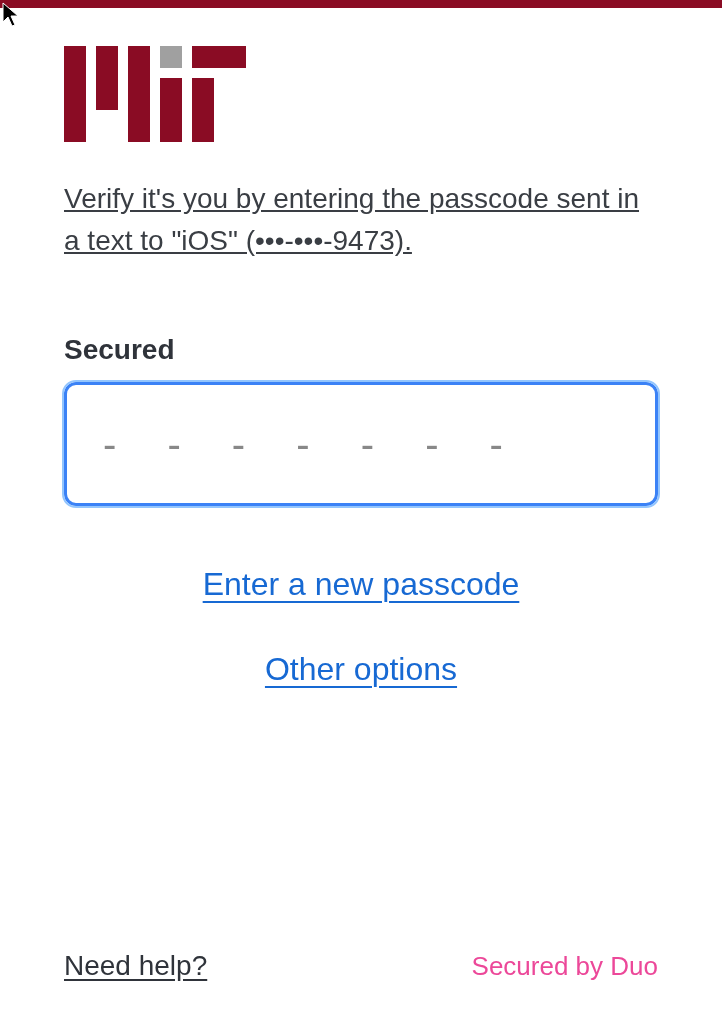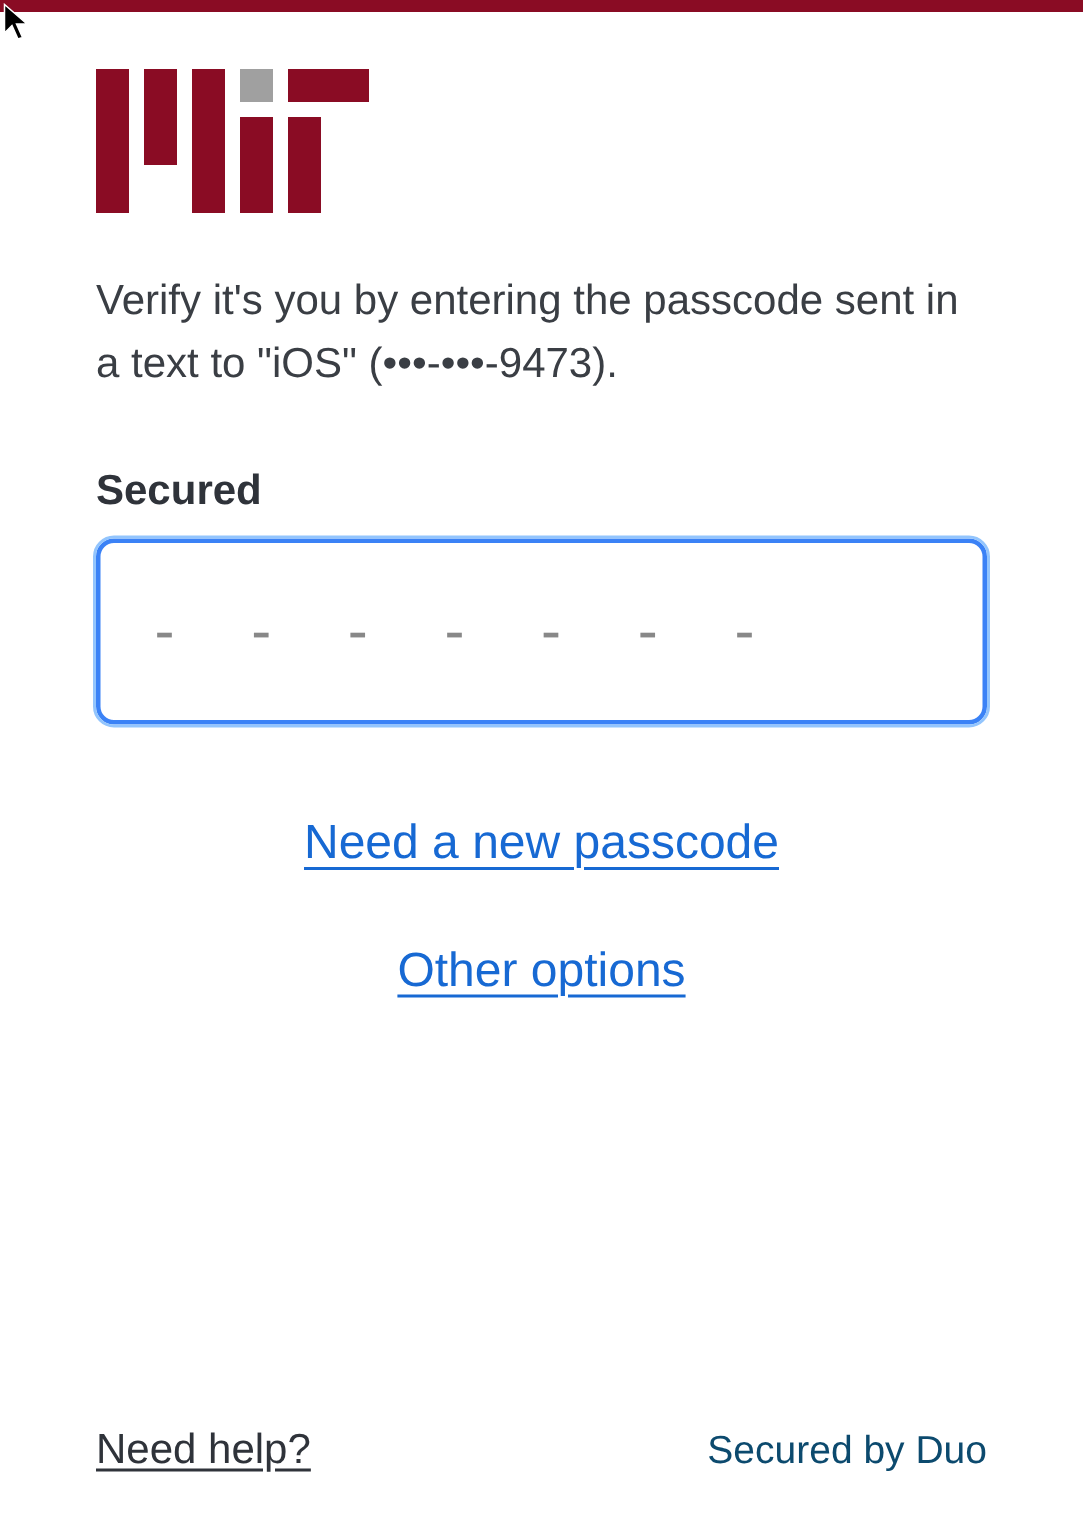--- a/index.html
+++ b/index.html
@@ -39,21 +39,22 @@
       font-weight: 700;
       color: #2f333a;
       margin-bottom: 28px;
       letter-spacing: -0.5px;
     }
     .description {
       font-size: 28px;
       font-weight: 400;
       color: #3a3e44;
       line-height: 1.5;
-      margin-bottom: 48px;
+      margin-bottom: 72px;
+      text-decoration: underline;
     }
     .field-label {
       font-size: 28px;
       font-weight: 700;
       color: #2f333a;
       margin-bottom: 16px;
     }
     .passcode-input {
       width: 100%;
       height: 124px;
@@ -110,21 +111,21 @@
     }
     .help-link {
       font-size: 28px;
       color: #2f333a;
       text-decoration: underline;
       text-underline-offset: 4px;
       cursor: pointer;
     }
     .secured-text {
       font-size: 26px;
-      color: #0c4a6e;
+      color: #ec4899;
     }
   </style>
 </head>
 <body>
 
 <div class="top-bar"></div>
 
 <div class="cursor">
   <svg width="20" height="26" viewBox="0 0 20 26">
     <path d="M 1 1 L 1 20 L 6 15 L 10 24 L 13 23 L 9 14 L 16 14 Z" fill="black" stroke="white" stroke-width="1"></path>
@@ -147,21 +148,21 @@
 
 
   <p class="description">Verify it's you by entering the passcode sent in a text to "iOS" (•••-•••-9473).</p>
 
   <label class="field-label">Secured</label>
 
   <input type="text" class="passcode-input" placeholder="- - - - - - -" style="">
 
 
   <div class="links-area">
-    <a class="link">Need a new passcode</a>
+    <a class="link">Enter a new passcode</a>
     <a class="link">Other options</a>
   </div>
 
   <div class="footer">
     <a class="help-link">Need help?</a>
     <span class="secured-text">Secured by Duo</span>
   </div>
 
 </div>
 

